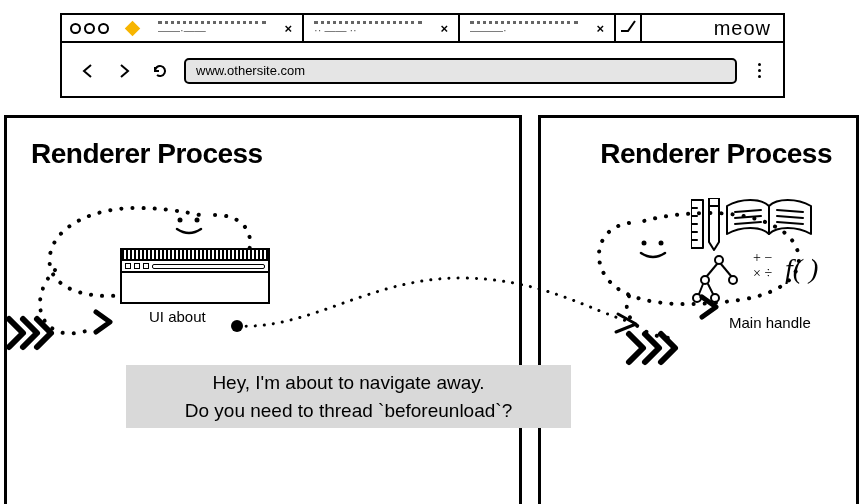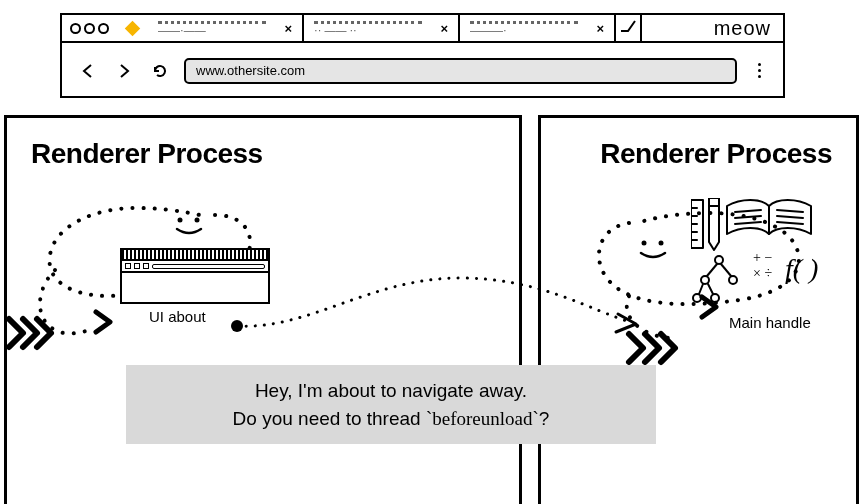--- a/index.html
+++ b/index.html
@@ -41,22 +41,22 @@
   .mini-row .long{flex:1;height:5px;border:1px solid #000;border-radius:2px}
 
   .thread-label{position:absolute;font-size:15px;text-align:center}
   .thread-label.ui{left:142px;top:190px}
   .thread-label.main{left:725px;top:190px}
 
   
   svg.overlay{position:absolute;pointer-events:none}
 
   
-  .speech{position:absolute;left:126px;top:365px;width:530px;background:#d9d9d9;padding:12px 20px;font-size:19px;text-align:center;line-height:1.45}
-  .speech code{font-family:Liberation Serif, serif}
+  .speech{position:absolute;left:126px;top:365px;width:445px;background:#d9d9d9;padding:4px 20px;font-size:19px;text-align:center;line-height:1.45}
+  .speech code{font-family:Liberation Sans, sans-serif}
 
 </style>
 </head>
 <body>
 
 <div class="stage">
 
   <div class="browser">
     <div class="tab-strip">
       <div class="traffic">

